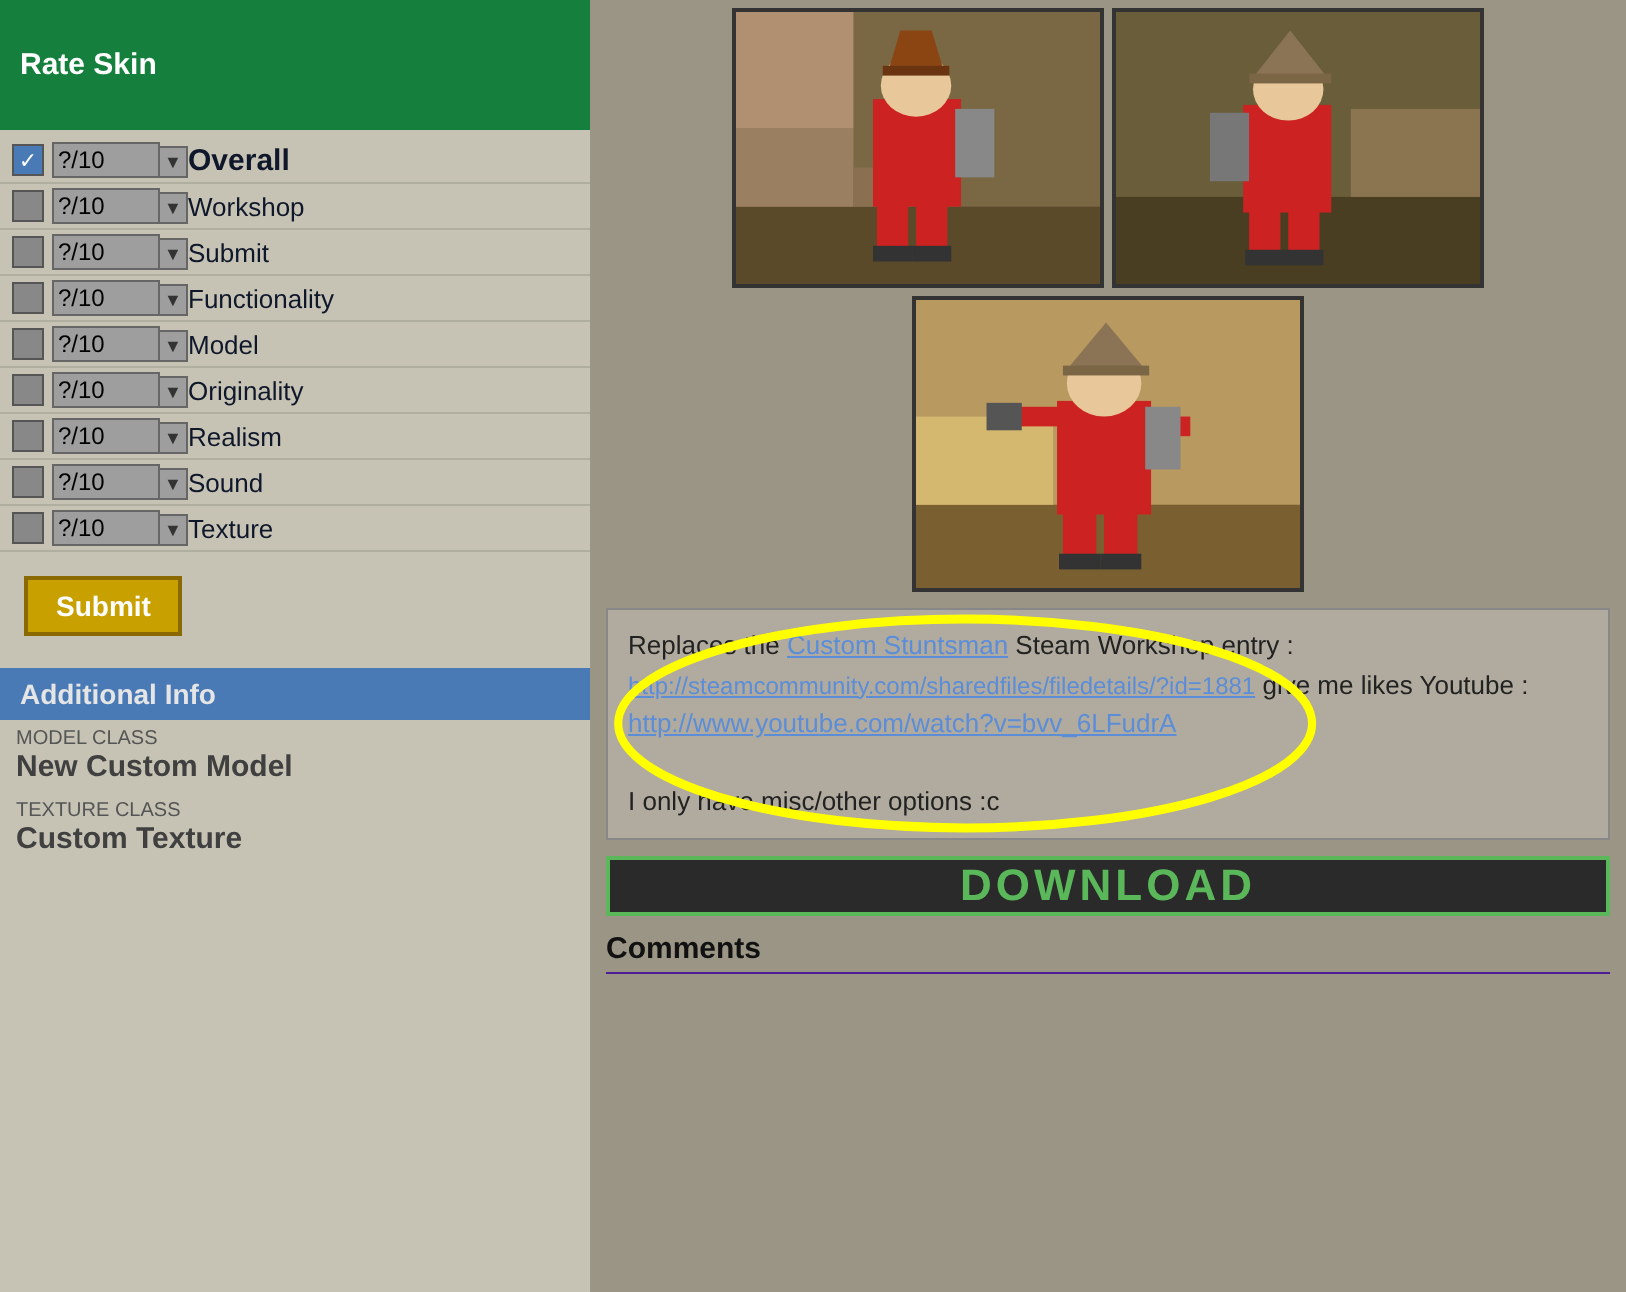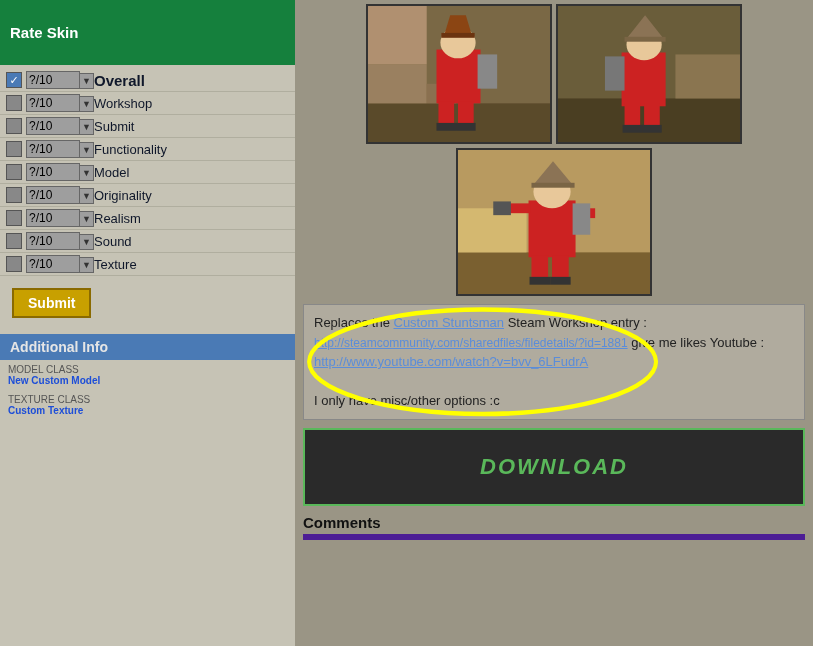--- a/index.html
+++ b/index.html
@@ -97,23 +97,23 @@
     }
 
     .info-label {
       font-size: 10px;
       color: #555;
       text-transform: uppercase;
       padding: 4px 8px 0 8px;
     }
 
     .info-value {
-      font-size: 10px;
-      font-weight: bold;
-      color: #1d4ed8;
+      font-size: 15px;
+      font-weight: bold;
+      color: #404040;
       padding: 0 8px 4px 8px;
     }
 
     
     .main-content {
       flex: 1;
       background: #9a9585;
       padding: 4px 8px;
       min-height: 646px;
     }
@@ -187,26 +187,25 @@
       margin: 8px 0;
     }
 
     .download-btn {
       display: block;
       width: 100%;
       background: #2a2a2a;
       border: 2px solid #5ab85a;
       color: #5ab85a;
       text-align: center;
-      padding: 24px;
+      padding: 0;
       cursor: pointer;
       font-size: 22px;
       font-weight: bold;
       letter-spacing: 2px;
-      font-style: italic;
     }
 
     .download-btn .size {
       display: block;
       font-size: 12px;
       font-weight: normal;
       letter-spacing: 0;
     }
 
     .add-comment-btn {
@@ -215,21 +214,21 @@
       padding: 4px 10px;
       cursor: pointer;
       font-size: 13px;
       margin: 6px 0;
     }
 
     .comments-header {
       font-size: 15px;
       font-weight: bold;
       color: #111;
-      border-bottom: 6px solid #4c1d95;
+      border-bottom: 1px solid #4c1d95;
       padding-bottom: 3px;
       margin-top: 4px;
     }
 
     .select-wrapper {
       display: flex;
       align-items: flex-end;
     }
 
     select {

